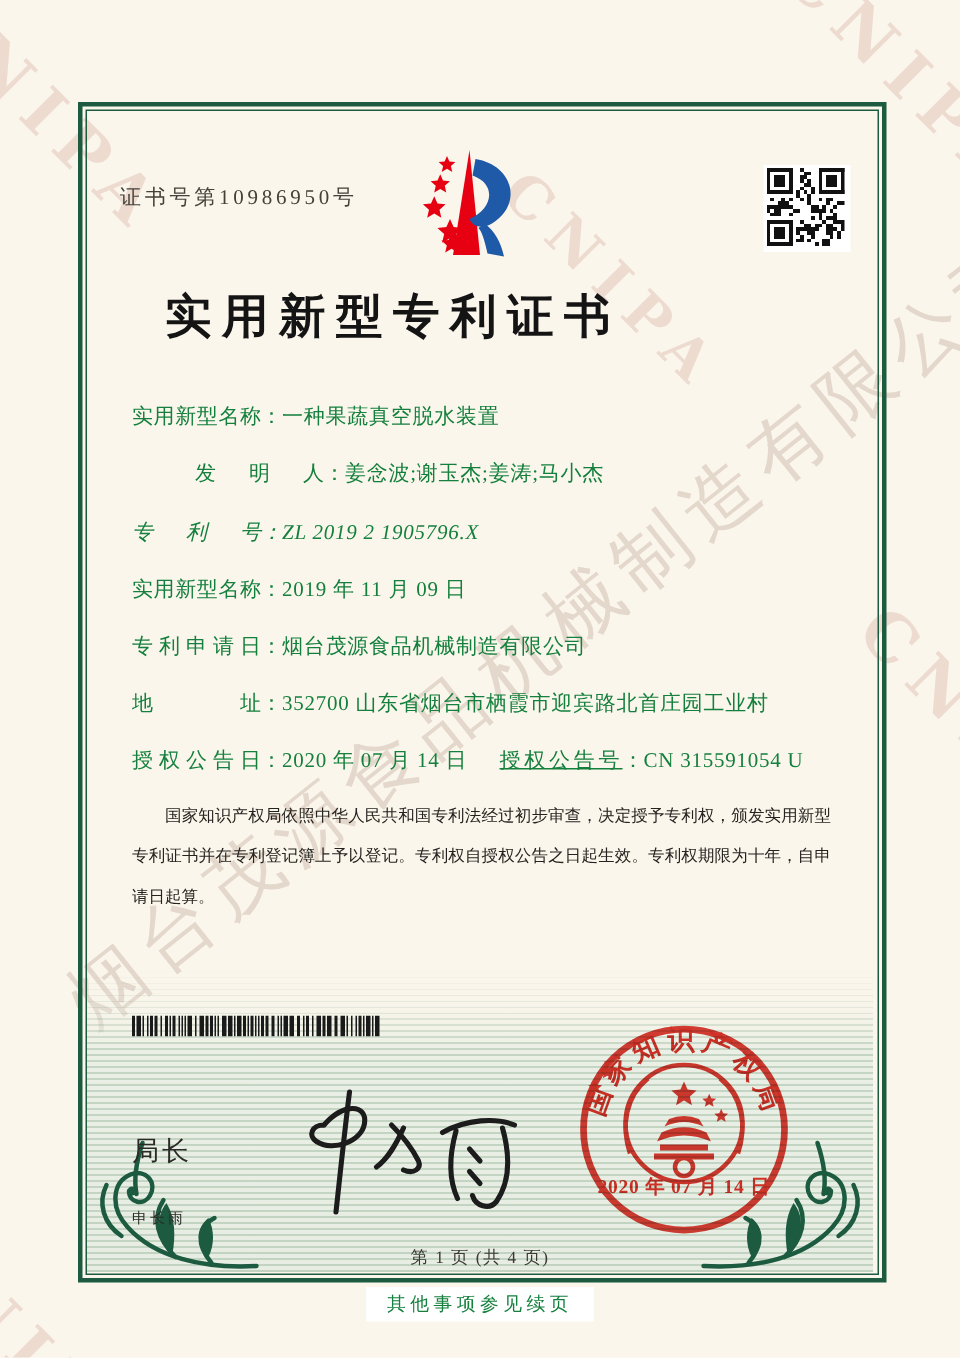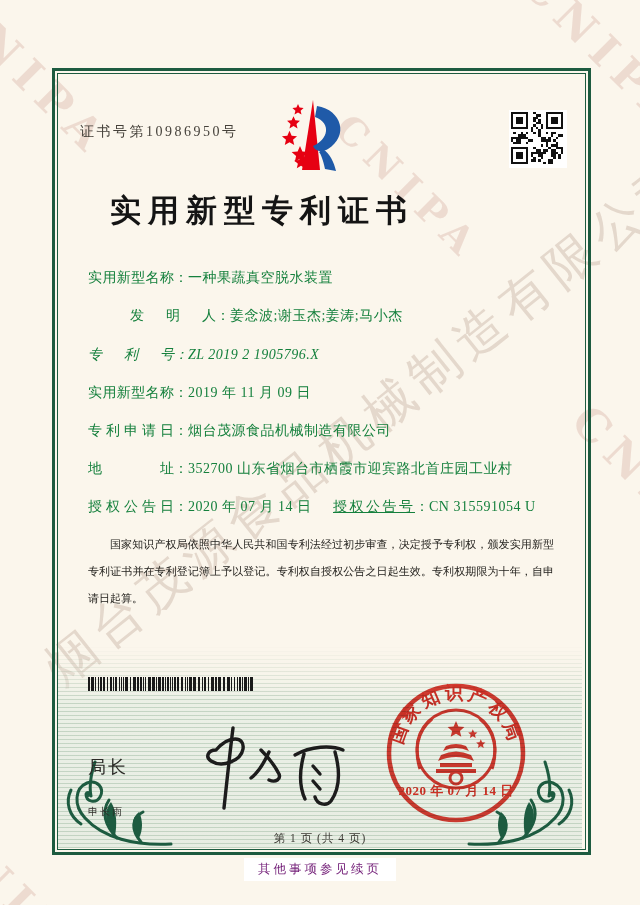--- a/index.html
+++ b/index.html
@@ -43,21 +43,21 @@
   
   .barcode{left:88px;top:677px;z-index:5;}
   .sig-title{left:88px;top:755px;font-size:18px;color:#2b2a26;z-index:5;letter-spacing:2px;}
   .sig-name{left:88px;top:785px;font-size:10px;color:#2b2a26;z-index:5;letter-spacing:2px;margin-top:20px;}
   .signature{left:185px;top:720px;z-index:5;}
   .seal{left:380px;top:677px;z-index:6;opacity:0.95;mix-blend-mode:multiply;}
   .pageno{left:0;top:831px;width:640px;text-align:center;font-size:11.5px;color:#3a3832;
           letter-spacing:1px;z-index:5;}
   .footnote{left:0;top:858px;width:640px;text-align:center;z-index:5;}
   .footnote span{display:inline-block;background:#ffffff;padding:3px 14px;font-size:12.5px;
-                 color:#701a75;letter-spacing:3px;text-align:center;}
+                 color:#15803d;letter-spacing:3px;text-align:center;}
 </style>
 </head>
 <body>
 
 <div class="wm wm-cnipa" style="left:-28px;top:-18px;">CNIPA</div>
 <div class="wm wm-cnipa" style="left:358px;top:105px;font-size:38px;">CNIPA</div>
 <div class="wm wm-cnipa" style="left:548px;top:-42px;">CNIPA</div>
 <div class="wm wm-cnipa" style="left:598px;top:395px;">CNIPA</div>
 <div class="wm wm-cnipa" style="left:-38px;top:808px;">CNIPA</div>
 <div class="wm wm-company" style="left:52px;top:640px;">烟台茂源食品机械制造有限公司</div>

